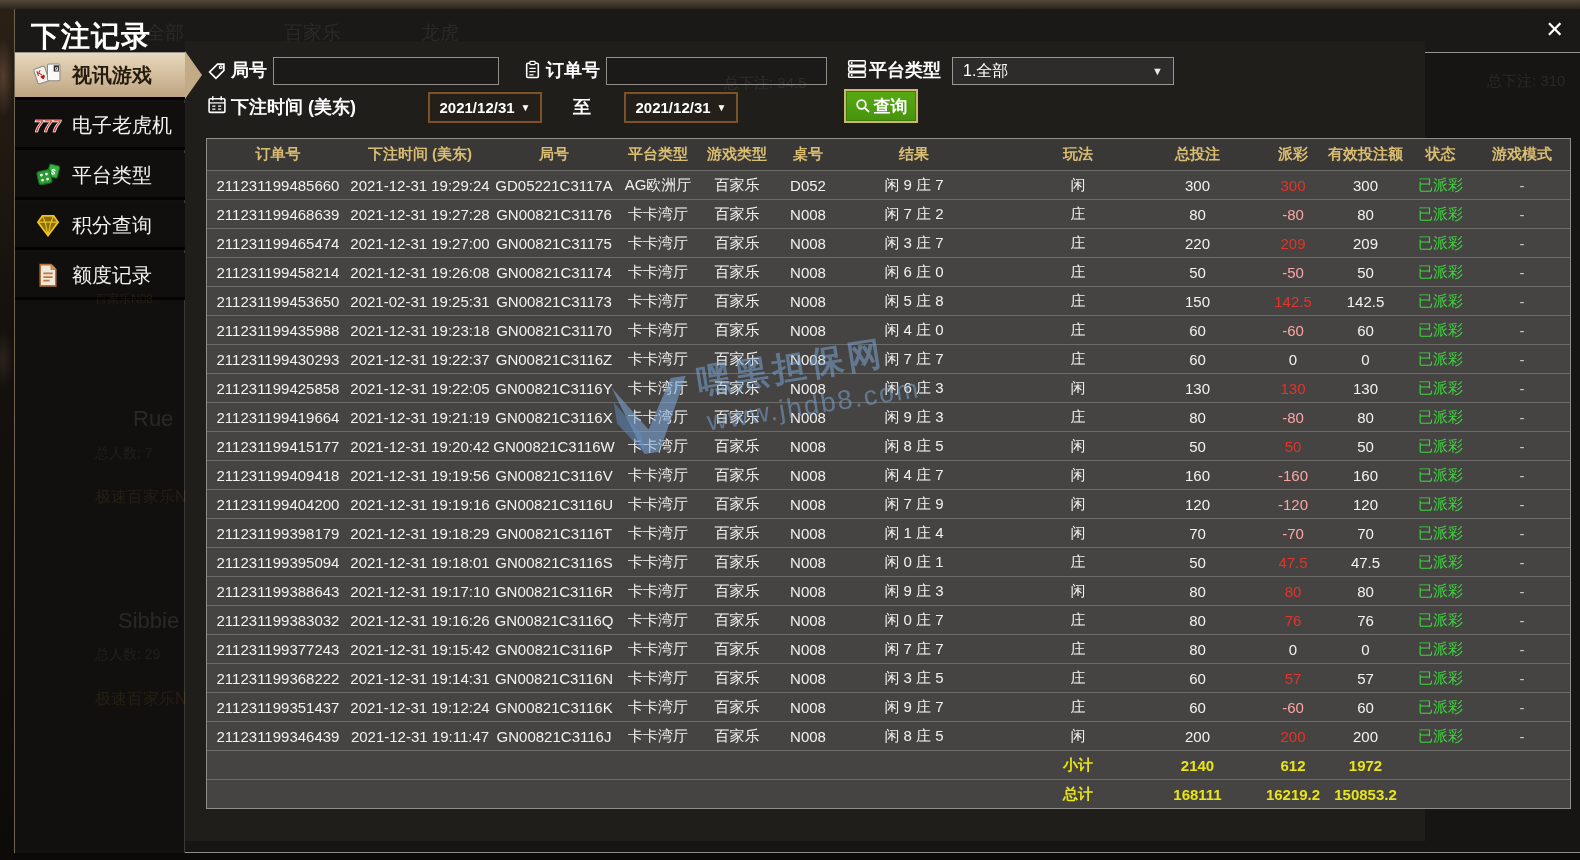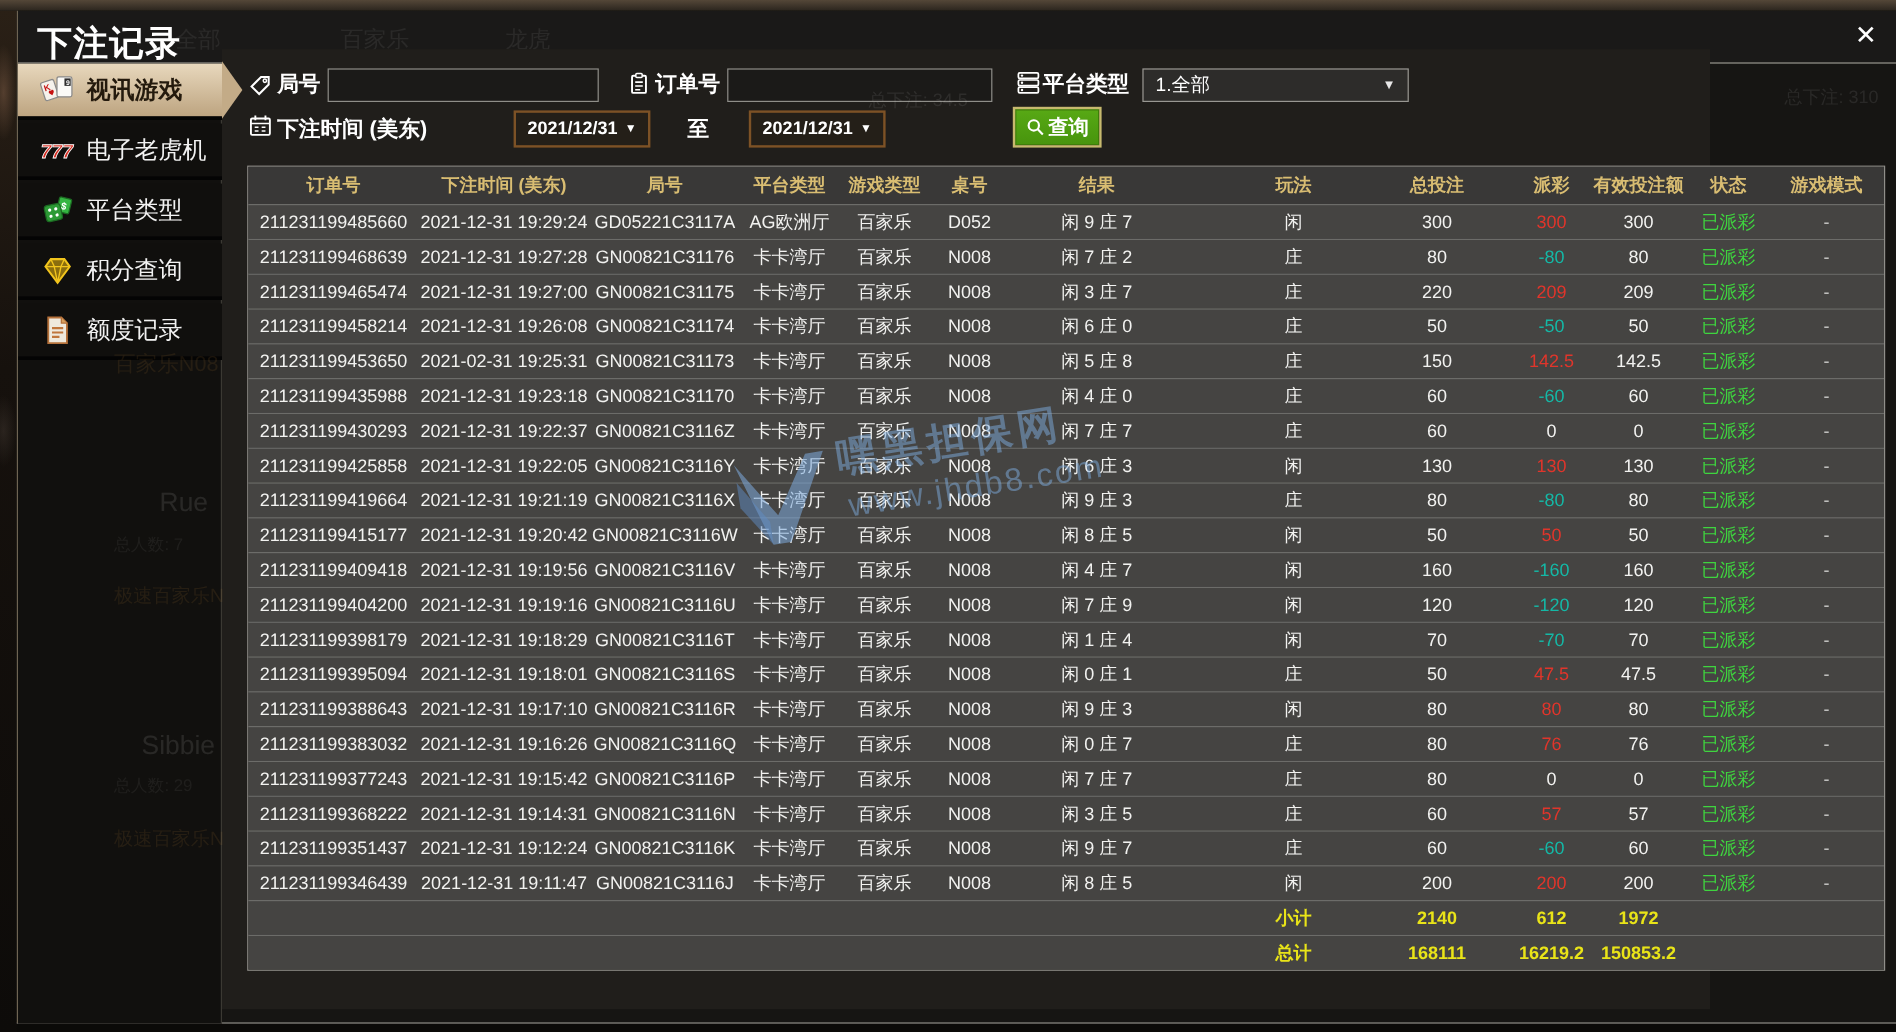--- a/index.html
+++ b/index.html
@@ -50,21 +50,21 @@
        box-shadow:inset 0 0 0 1px #3e7d0a;color:#fff;font-weight:bold;font-size:17px;display:flex;
        align-items:center;justify-content:center;gap:3px;cursor:pointer;box-sizing:border-box;}
 
   .table{position:absolute;left:21px;top:97px;width:1365px;border:1px solid #8f8e89;box-sizing:border-box;}
   .gridrow{display:grid;grid-template-columns:142px 142px 126px 82px 76px 66px 146px 36px 110px 129px 62px 83px 67px 1fr;
        align-items:center;text-align:center;}
   .thead{height:31px;background:#393837;color:#d9bd72;font-weight:bold;font-size:15px;}
   .trow{height:29px;background:#454442;font-size:15px;color:#f2f2f0;border-top:1px solid #6c6c69;box-sizing:border-box;}
   .cell{overflow:hidden;white-space:nowrap;}
   .payout.pos{color:#e0352b;}
-  .payout.neg{color:#14b8a6;}
+  .payout.neg{color:#fca5a5;}
   .payout.zero{color:#f2f2f0;}
   .status{color:#3fd43f;}
   .mode{color:#c9c9c7;}
   .trow.total{font-weight:bold;}
   .trow.total .ycell{color:#e9e418;}
   .g9{grid-column:9;} .g10{grid-column:10;} .g11{grid-column:11;} .g12{grid-column:12;}
   .play{width:18px;height:18px;border-radius:50%;margin:0 auto;cursor:pointer;position:relative;
        background:radial-gradient(circle at 35% 30%,#ff7a60,#e51708 55%,#9d0d04);}
   .play::after{content:'';position:absolute;left:7px;top:5px;border-left:6px solid #fff;
        border-top:4px solid transparent;border-bottom:4px solid transparent;}
@@ -591,21 +591,21 @@
       <div class="watermark">
         <svg width="86" height="100" viewBox="0 0 80 90" style="position:absolute;left:0;top:18px">
           <path d="M6 8 L34 52 L62 8 L76 8 L41 74 L27 74 Z" fill="rgba(125,172,222,0.55)"></path>
           <path d="M6 22 L27 56 L27 74 L6 42 Z" fill="rgba(95,140,195,0.5)"></path>
         </svg>
         <span class="wm-line1">嘿黑担保网</span>
         <span class="wm-line2">www.jhdb8.com</span>
       </div>
     </div>
   </div>
-<span class="frag" style="left: 95px; top: 291px; color: rgba(230, 160, 70, 0.1); font-size: 18px;">百家乐N08</span>
+<span class="frag" style="left: 95px; top: 291px; color: rgba(230, 160, 70, 0.1); font-size: 12px;">百家乐N08</span>
     <span class="frag" style="left: 133px; top: 406px; color: rgba(255, 255, 255, 0.1); font-size: 22px;">Rue</span>
     <span class="frag" style="left: 95px; top: 445px; color: rgba(255, 255, 255, 0.06); font-size: 14px;">总人数: 7</span>
     <span class="frag" style="left: 95px; top: 487px; color: rgba(230, 160, 70, 0.1); font-size: 16px;">极速百家乐N</span>
     <span class="frag" style="left: 118px; top: 608px; color: rgba(255, 255, 255, 0.1); font-size: 22px;">Sibbie</span>
     <span class="frag" style="left: 95px; top: 646px; color: rgba(255, 255, 255, 0.06); font-size: 14px;">总人数: 29</span>
     <span class="frag" style="left: 95px; top: 689px; color: rgba(230, 160, 70, 0.1); font-size: 16px;">极速百家乐N</span>
     <span class="frag" style="left: 724px; top: 74px; color: rgba(220, 220, 220, 0.1); font-size: 15px;">总下注: 34.5</span>
     <span class="frag" style="left: 1487px; top: 72px; color: rgba(220, 220, 220, 0.1); font-size: 15px;">总下注: 310</span>
   </div>
 

